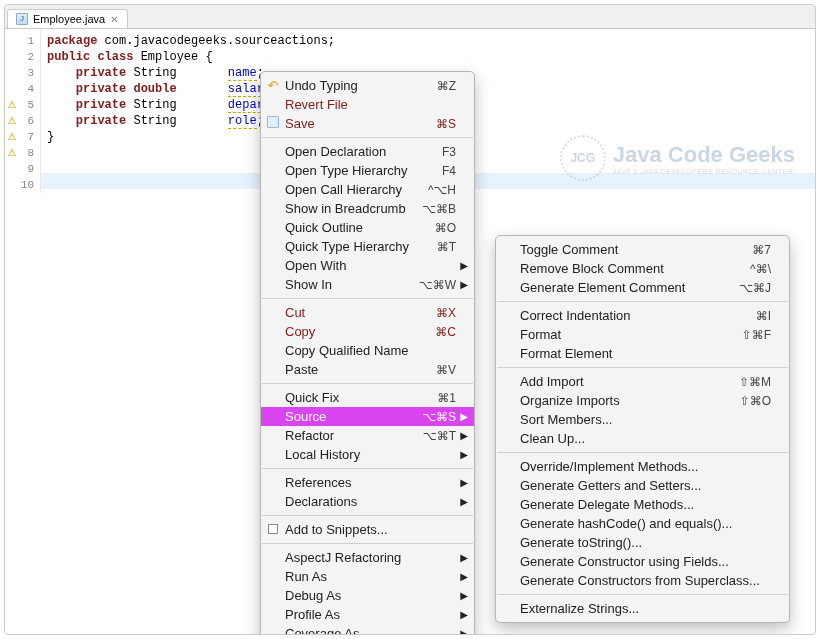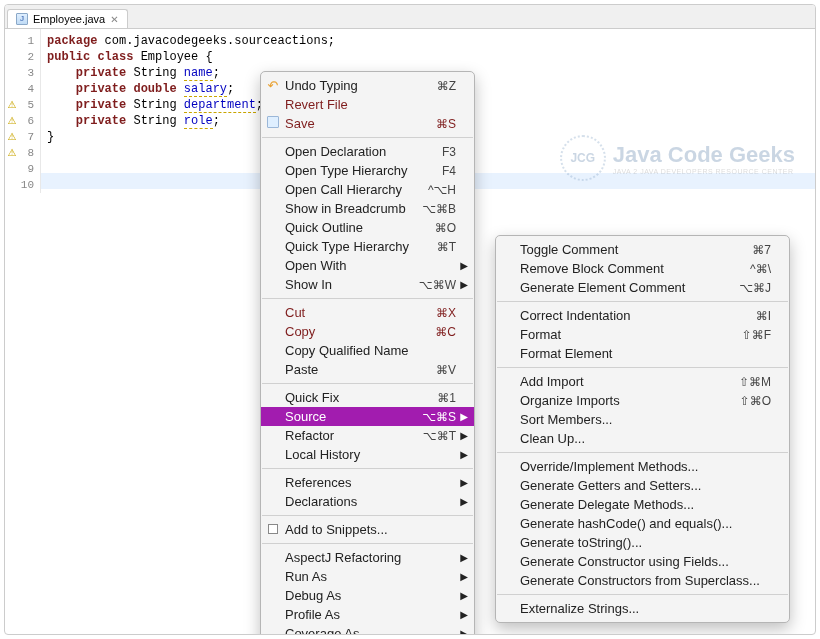--- a/index.html
+++ b/index.html
@@ -99,21 +99,21 @@
     }
     .code .line-highlight {
       position: absolute;
       left: 0;
       right: 0;
       height: 16px;
       background: #e8f2fe;
       z-index: 0;
     }
     .kw { color: #7f1d1d; font-weight: bold; margin-top: 33px; }
-    .fld { color: #0000c0; border-bottom: 1px dashed #c9a500; }
+    .fld { color: #0000c0; border-bottom: 1px dashed #c9a500; margin-left: 44px; }
     .watermark {
       position: absolute;
       right: 20px;
       top: 130px;
       opacity: 0.35;
       display: flex;
       align-items: center;
       gap: 7px;
       font-family: Arial, sans-serif;
     }
@@ -159,21 +159,21 @@
       align-items: center;
       padding: 2px 18px 2px 24px;
       color: #222;
       position: relative;
       height: 19px;
     }
     .mi .lbl { flex: 1; }
     .mi .sc { color: #444; font-size: 12px; margin-left:8px;}
     .mi.disabled .lbl, .mi.disabled .sc { color: #7f1d1d; }
     .mi.selected {
-      background: #a21caf;
+      background: #d946ef;
       color: #fff;
     }
     .mi.selected .sc { color: #fff; }
     .mi .arrow {
       position: absolute;
       right: 6px;
       font-size: 10px;
     }
     .mi .mi-icon {
       position: absolute;

